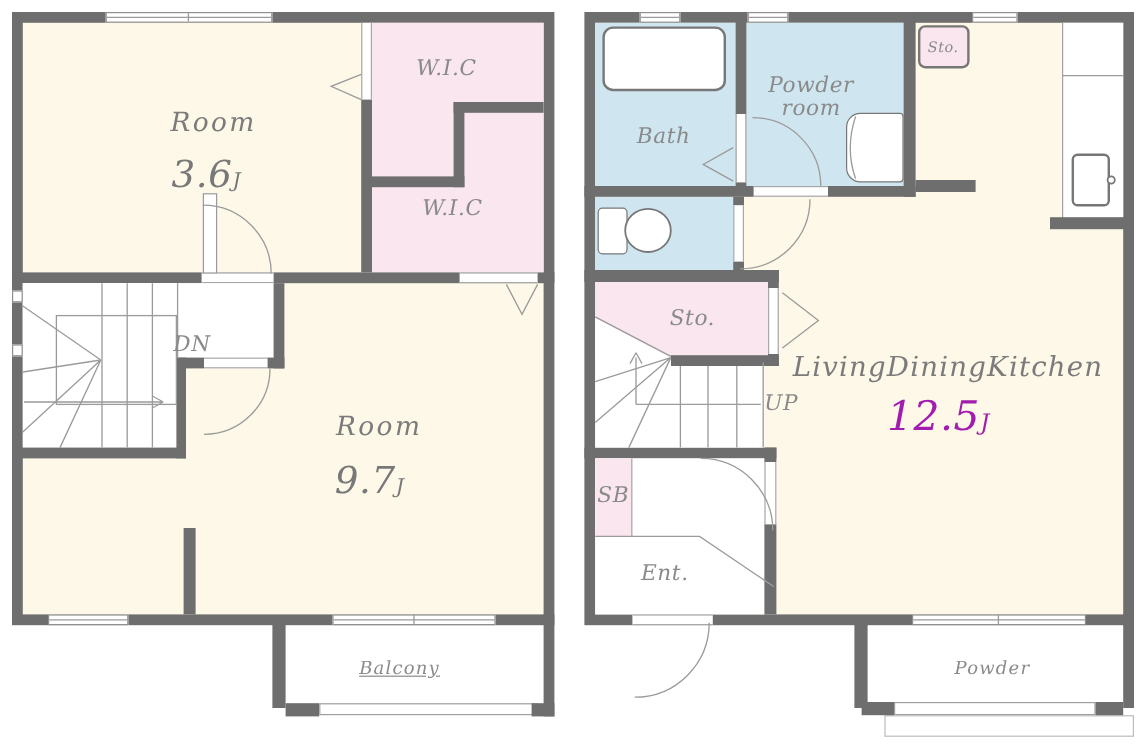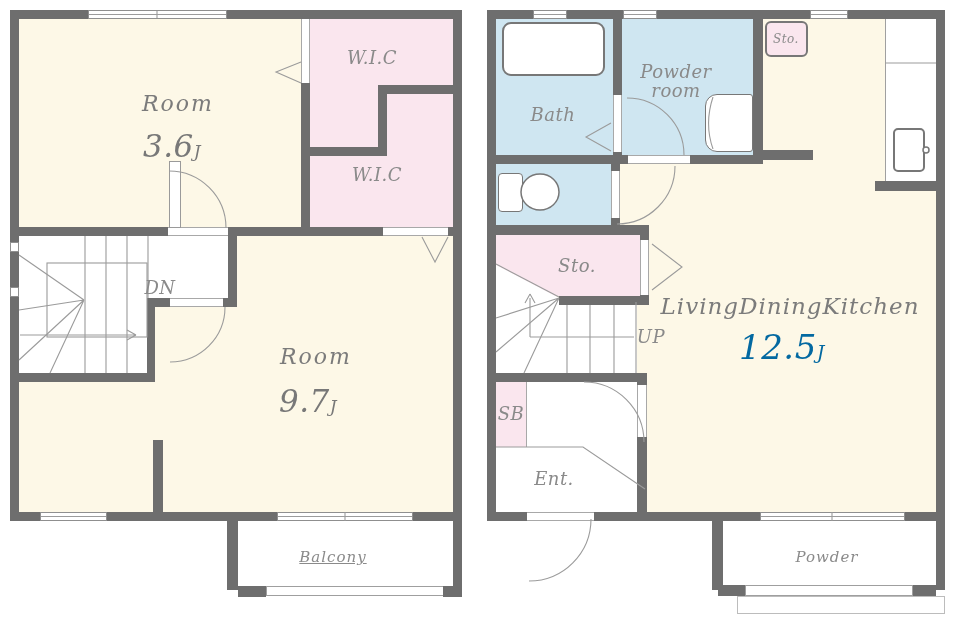--- a/index.html
+++ b/index.html
@@ -20,21 +20,21 @@
   .fix-thin{position:absolute;background:#fff;border:1.5px solid var(--fixture);box-sizing:border-box;}
   .leaf{position:absolute;background:#fff;border:1px solid #9a9a9a;box-sizing:border-box;}
   .lbl{position:absolute;transform:translate(-50%,-50%);font-style:italic;color:var(--label);white-space:nowrap;letter-spacing:.5px;}
   .sm{font-size:18px;}
   .xs{font-size:12px;}
   .md{font-size:15px;letter-spacing:1px;}
   .rm{font-size:22px;color:#7b7b7b;letter-spacing:2px;}
   .size{font-size:31px;color:#787878;}
   .unit{font-size:17px;}
   .ldk-name{font-size:23px;color:#7b7b7b;letter-spacing:1px;}
-  .ldk-size{font-size:34px;color:#0369a1;}
+  .ldk-size{font-size:34px;color:#a21caf;}
   .unit2{font-size:19px;}
   .twoline{line-height:19px;text-align:center;}
   svg.lines{position:absolute;left:0;top:0;pointer-events:none;}
   .s{fill:none;stroke:var(--line);stroke-width:1.1;}
   .sf{fill:#fff;stroke:none;}
   .fx{fill:#fff;stroke:var(--fixture);stroke-width:1.5;}
 </style>
 </head>
 <body>
 

